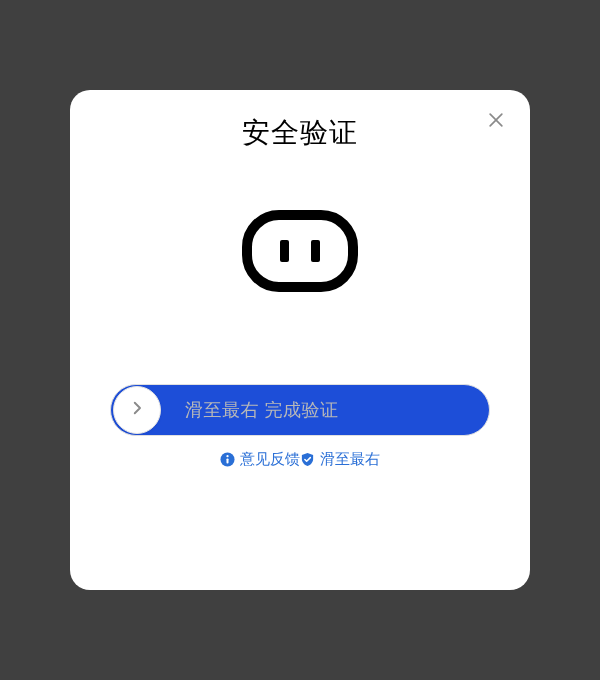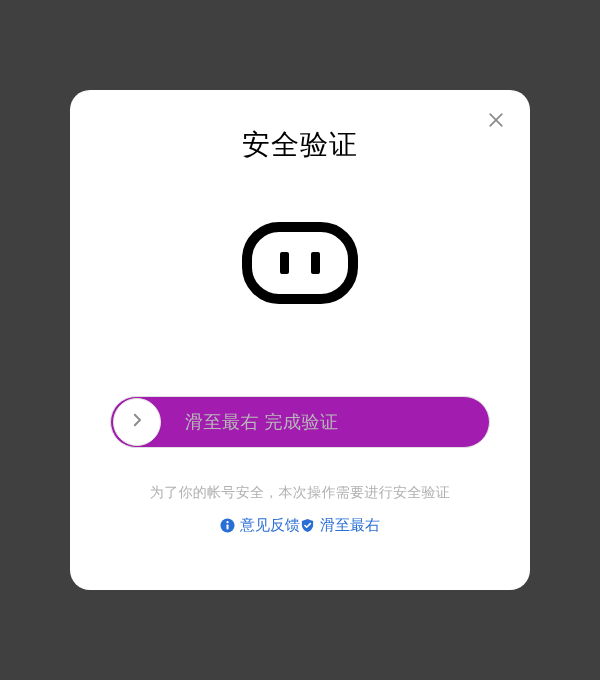--- a/index.html
+++ b/index.html
@@ -15,21 +15,21 @@
       align-items: center;
       justify-content: center;
       font-family: -apple-system, BlinkMacSystemFont, "Segoe UI", "PingFang SC", "Microsoft YaHei", sans-serif;
     }
     .modal {
       width: 460px;
       height: 500px;
       background: #ffffff;
       border-radius: 20px;
       position: relative;
-      padding: 28px 40px 30px 40px;
+      padding: 16px 40px 30px 40px;
       display: flex;
       flex-direction: column;
       align-items: center;
     }
     .close-btn {
       position: absolute;
       top: 20px;
       right: 22px;
       width: 24px;
       height: 24px;
@@ -59,21 +59,21 @@
     }
     .slider-container {
       margin-top: 92px;
       width: 380px;
       height: 52px;
       border: 1px solid #e0e0e0;
       border-radius: 26px;
       position: relative;
       display: flex;
       align-items: center;
-      background: #a21caf;
+      background: #1d4ed8;
       text-align: right;
     }
     .slider-handle {
       position: absolute;
       left: 2px;
       width: 48px;
       height: 48px;
       border-radius: 24px;
       background: #ffffff;
       border: 1px solid #e3e3e3;
@@ -147,21 +147,20 @@
     <div class="slider-handle">
       <span>
         <svg viewBox="0 0 24 24" fill="none" stroke="#8a8a8a" stroke-width="2.5" stroke-linecap="round" stroke-linejoin="round">
           <polyline points="9 5 16 12 9 19"></polyline>
         </svg>
       </span>
     </div>
     <div class="slider-text">滑至最右 完成验证</div>
   </div>
 
-  <div class="hint-text">为了你的帐号安全，本次操作需要进行安全验证</div>
 
   <div class="links">
     <div class="link">
       <span class="link-icon">
         <svg viewBox="0 0 16 16">
           <circle cx="8" cy="8" r="7.5" fill="#2a6fd6"></circle>
           <circle cx="8" cy="4.5" r="1.2" fill="#ffffff"></circle>
           <rect x="6.9" y="6.8" width="2.2" height="5.5" rx="1" fill="#ffffff"></rect>
         </svg>
       </span>

